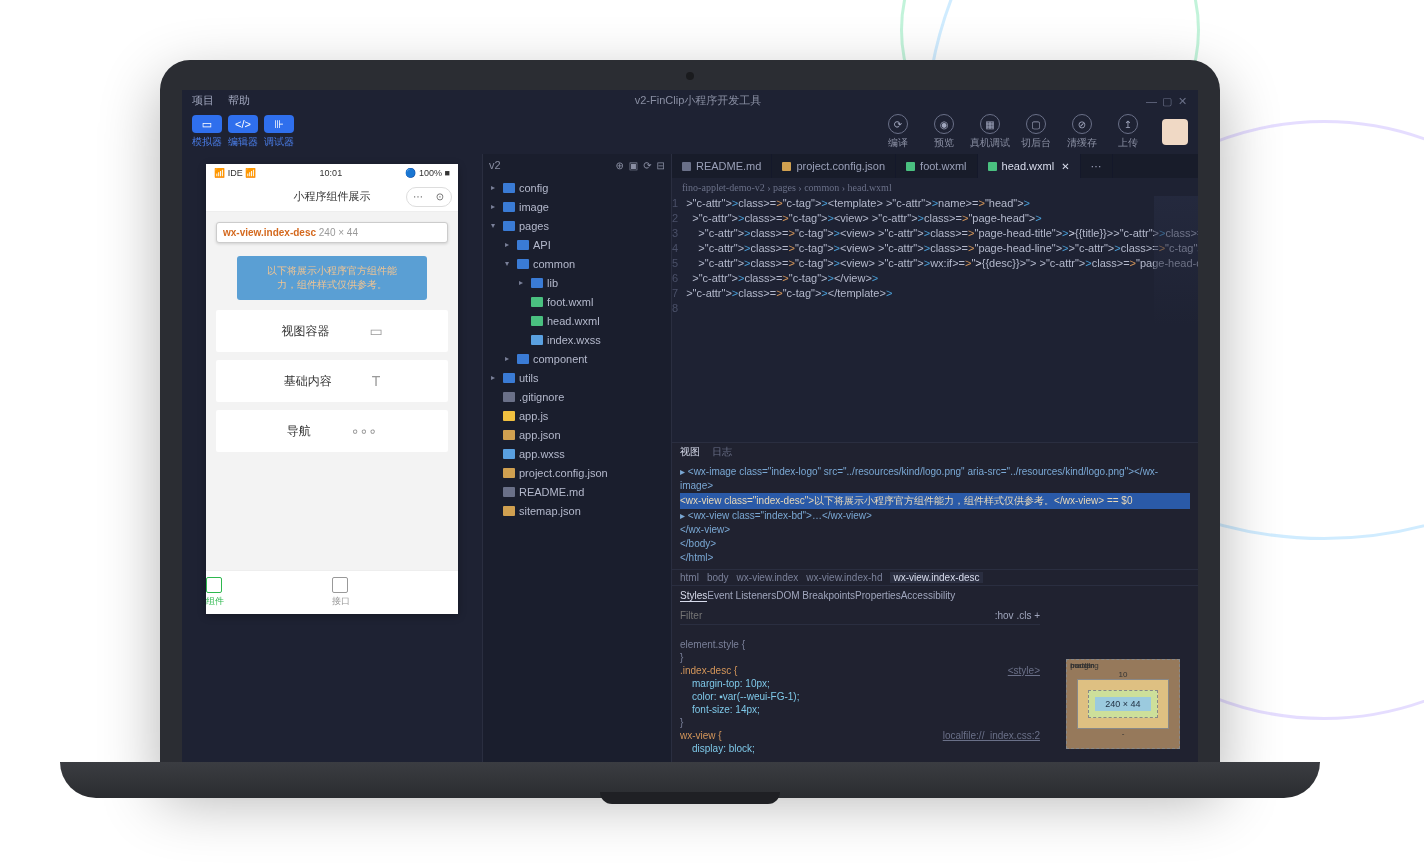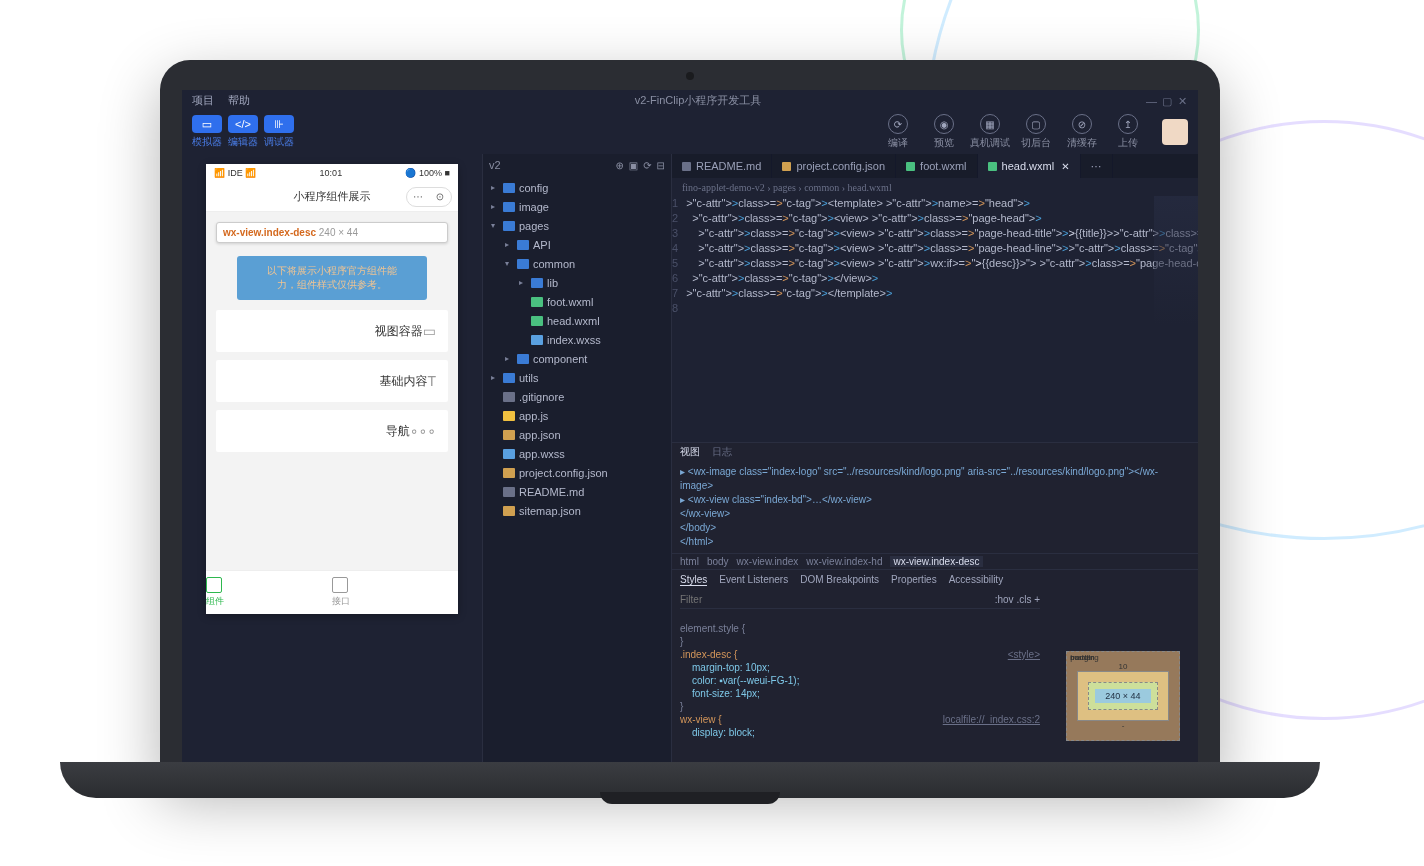--- a/index.html
+++ b/index.html
@@ -46,21 +46,21 @@
 .phone { margin: 10px auto; width: 252px; height: 450px; background: #f3f3f3; border-radius: 4px; display: flex; flex-direction: column; box-shadow: 0 2px 8px rgba(0,0,0,.3); }
 .statusbar { height: 18px; display: flex; align-items: center; justify-content: space-between; padding: 0 8px; font-size: 9px; color: #333; background: #fff; }
 .navbar { height: 30px; background: #fff; display: flex; align-items: center; justify-content: center; font-size: 11px; color: #333; position: relative; border-bottom: 1px solid #eee; }
 .navbar .capsule { position: absolute; right: 6px; display: flex; border: 1px solid #ddd; border-radius: 12px; }
 .navbar .capsule span { width: 22px; height: 18px; display: flex; align-items: center; justify-content: center; font-size: 10px; color: #666; }
 .phone-body { flex: 1; padding: 10px; overflow: hidden; }
 .tooltip { background: #fff; border: 1px solid #ccc; border-radius: 3px; padding: 4px 6px; font-size: 10px; color: #333; margin-bottom: 13px; box-shadow: 0 1px 3px rgba(0,0,0,.15); }
 .tooltip b { color: #d4691e; font-weight: 600; }
 .tooltip .dim { color: #999; }
 .selbox { background: #5a9fd4; color: rgba(255,200,140,.9); font-size: 10px; padding: 8px 28px; text-align: center; border-radius: 3px; margin: 0 auto 10px; width: 190px; }
-.listitem { background: #fff; height: 42px; display: flex; align-items: center; justify-content: flex-end; padding: 0 12px; margin-bottom: 8px; font-size: 12px; color: #333; border-radius: 2px; }
+.listitem { background: #fff; height: 42px; display: flex; align-items: center; justify-content: center; padding: 0 12px; margin-bottom: 8px; font-size: 12px; color: #333; border-radius: 2px; gap: 40px; }
 .listitem .glyph { color: #999; font-size: 14px; }
 .tabbar { height: 44px; background: #fff; border-top: 1px solid #eee; display: flex; }
 .tab { flex: 1; display: flex; flex-direction: column; align-items: flex-start; justify-content: center; gap: 2px; font-size: 9px; }
 .tab.active { color: #2eb84e; }
 .tab .tico { width: 16px; height: 16px; border: 1.5px solid currentColor; border-radius: 2px; }
 
 
 .tree-pane { width: 190px; background: #1a1e2d; border-left: 1px solid #2a2e40; border-right: 1px solid #2a2e40; display: flex; flex-direction: column; font-size: 11px; }
 .tree-head { height: 22px; display: flex; align-items: center; justify-content: space-between; padding: 0 6px; color: #8a8fa3; }
 .tree-head .icns { display: flex; gap: 5px; font-size: 10px; }
@@ -92,21 +92,21 @@
 .c-tmpl { color: #d8dcec; }
 
 
 .devtools { height: 320px; display: flex; flex-direction: column; border-top: 1px solid #2a2e40; background: #202230; font-size: 10px; }
 .dt-tabs { height: 18px; display: flex; gap: 12px; padding: 0 8px; align-items: center; color: #6a7088; }
 .dt-tabs .on { color: #d8dcec; }
 .dom { padding: 4px 8px; font-family: Consolas, monospace; font-size: 10px; line-height: 14px; flex-shrink: 0; }
 .dom .hl { background: #2a5aa8; color: #e8d8b8; padding: 1px 0; display: block; }
 .crumb { height: 16px; display: flex; gap: 8px; padding: 0 8px; align-items: center; border-top: 1px solid #2a2e40; color: #7a8099; }
 .crumb .on { color: #d8dcec; background: #2a2e40; padding: 0 3px; }
-.sub-tabs { height: 20px; display: flex; gap: 12px; padding: 0 8px; align-items: center; border-top: 1px solid #2a2e40; }
+.sub-tabs { height: 20px; display: flex; padding: 0 8px; align-items: center; border-top: 1px solid #2a2e40; }
 .sub-tabs .on { color: #d8dcec; border-bottom: 1px solid #d8dcec; }
 .styles-row { flex: 1; display: flex; overflow: hidden; }
 .styles { flex: 1; padding: 4px 8px; font-family: Consolas, monospace; font-size: 10px; line-height: 13px; }
 .styles input { background: transparent; border: none; color: #888; font-size: 10px; width: 100px; }
 .styles .rule { color: #7a8099; }
 .styles .sel { color: #d4965a; }
 .styles .prop { color: #7ec8e8; margin-left: 12px; display: block; }
 .styles .src { float: right; color: #6a7088; text-decoration: underline; }
 .boxmodel { width: 150px; padding: 6px; display: flex; align-items: center; justify-content: center; }
 .bm-margin { border: 1px dashed #888; padding: 10px; background: rgba(230,180,120,.6); font-size: 8px; color: #333; position: relative; margin-top: 41px; }
@@ -370,20 +370,21 @@
             <div class="minimap"></div>
           </div>
 
           <div class="devtools">
             <div class="dt-tabs">
               <span class="on">视图</span>
               <span>日志</span>
             </div>
             <div class="dom">
               <div style="color:#7aa8d4">▸ &lt;wx-image class="index-logo" src="../resources/kind/logo.png" aria-src="../resources/kind/logo.png"&gt;&lt;/wx-image&gt;</div>
+              <span class="hl">  &lt;wx-view class="index-desc"&gt;以下将展示小程序官方组件能力，组件样式仅供参考。&lt;/wx-view&gt; == $0</span>
               <div style="color:#7aa8d4">▸ &lt;wx-view class="index-bd"&gt;…&lt;/wx-view&gt;</div>
               <div style="color:#7aa8d4">&lt;/wx-view&gt;</div>
               <div style="color:#7aa8d4">&lt;/body&gt;</div>
               <div style="color:#7aa8d4">&lt;/html&gt;</div>
             </div>
             <div class="crumb" id="dom-crumb">
                 <span>html</span>
                 <span>body</span>
                 <span>wx-view.index</span>
                 <span>wx-view.index-hd</span>

